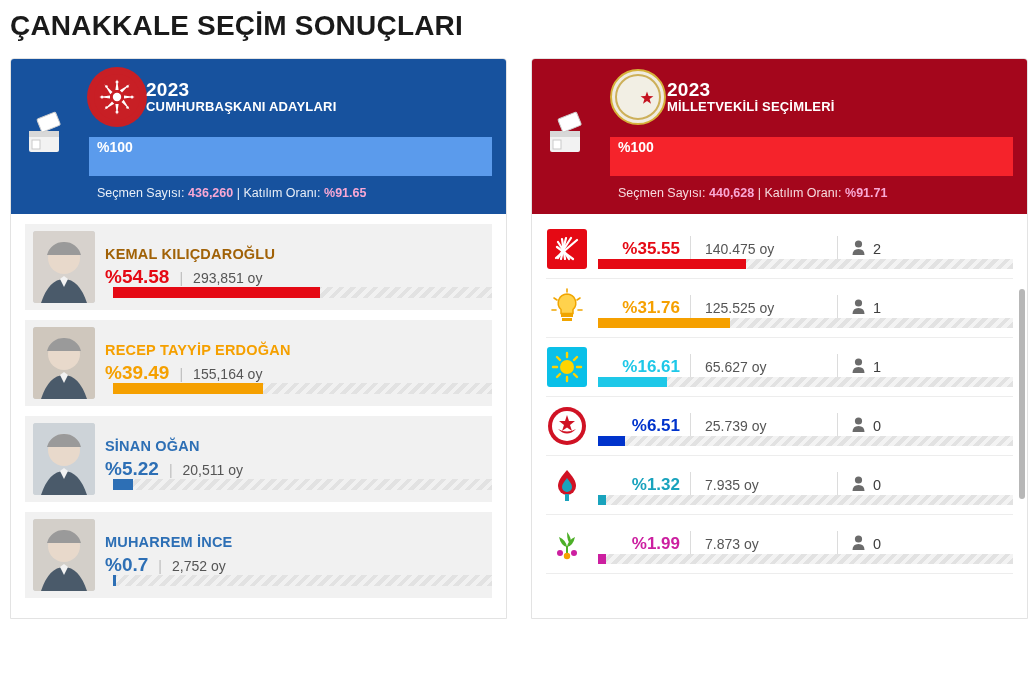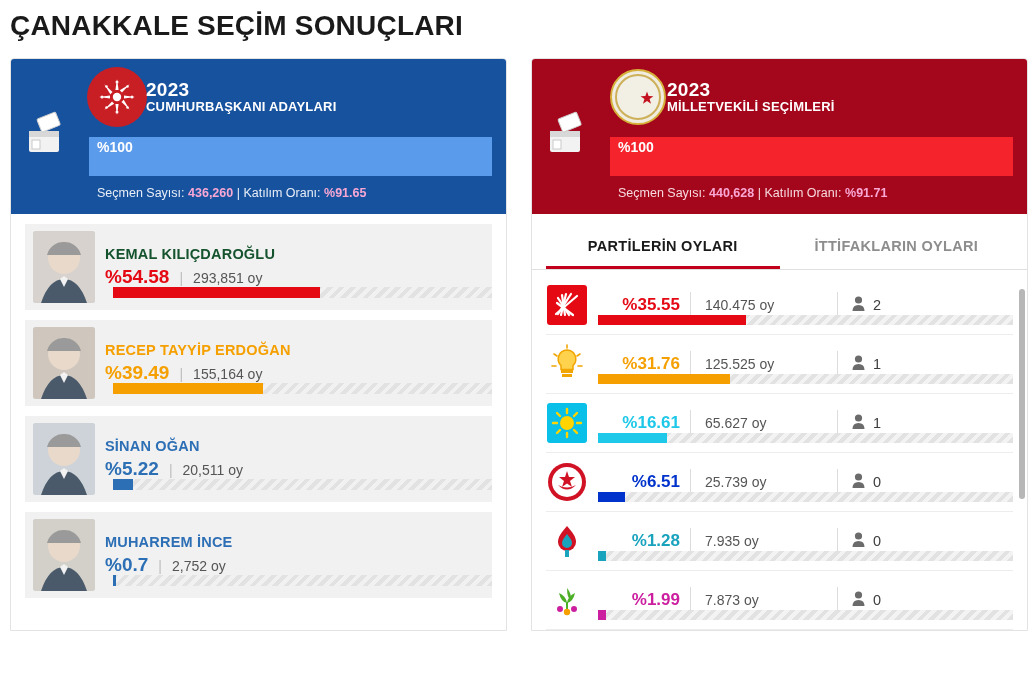--- a/index.html
+++ b/index.html
@@ -293,21 +293,21 @@
     <div class="cand-list" id="cand-list">
         <div class="cand">
           <div class="cand-photo"><svg width="62" height="72" viewBox="0 0 62 72">
               <rect width="62" height="72" fill="#d7d2cd"></rect>
               <circle cx="31" cy="27" r="16" fill="#e8d9cb"></circle>
               <path d="M31 11 a17 17 0 0 1 17 13 l-34 0 a17 17 0 0 1 17 -13z" fill="#9a9a9a"></path>
               <path d="M8 72 q8 -24 23 -24 q15 0 23 24z" fill="#4a5a6a"></path>
               <path d="M27 48 l4 8 l4 -8 l-4 -3z" fill="#f2f2f2"></path>
             </svg></div>
           <div class="cand-body">
-            <div class="cand-name" style="color:#14532d">KEMAL KILIÇDAROĞLU</div>
+            <div class="cand-name" style="color:#a16207">KEMAL KILIÇDAROĞLU</div>
             <div class="cand-stats">
               <span class="cand-pct" style="color:#e50914">%54.58</span>
               <span class="cand-sep">|</span>
               <span class="cand-votes">293,851 oy</span>
             </div>
           </div>
           <div class="cand-bar-track">
             <div class="cand-bar-fill" style="width:54.58%;background:#e50914"></div>
           </div>
         </div>
@@ -412,24 +412,20 @@
       </div>
 
       <div class="turnout">
         <span>Seçmen Sayısı:</span>
         <b>440,628</b>
         <span>| Katılım Oranı:</span>
         <b>%91.71</b>
       </div>
     </div>
 
-    <div class="tabs">
-      <div class="tab active">PARTİLERİN OYLARI</div>
-      <div class="tab">İTTİFAKLARIN OYLARI</div>
-    </div>
 
     <div class="party-list" id="party-list">
         <div class="party-row">
           <div class="party-logo">
             <svg width="40" height="40" viewBox="0 0 40 40">
               <rect width="40" height="40" rx="3" fill="#e50914"></rect>
               <g stroke="#ffffff" stroke-width="2.2" stroke-linecap="round">
                 <line x1="9" y1="29" x2="30" y2="11"></line>
                 <line x1="11" y1="29" x2="24" y2="9"></line>
                 <line x1="14" y1="30" x2="19" y2="9"></line>
@@ -545,21 +541,21 @@
         </div>
         <div class="party-row">
           <div class="party-logo">
             <svg width="40" height="40" viewBox="0 0 40 40">
               <rect width="40" height="40" fill="#ffffff"></rect>
               <path d="M20 5 c6 7 9 11 9 16 a9 9 0 0 1 -18 0 c0 -5 3 -9 9 -16z" fill="#d01224"></path>
               <path d="M20 13 c3 4 5 6 5 9 a5 5 0 0 1 -10 0 c0 -3 2 -5 5 -9z" fill="#19a3bd"></path>
               <rect x="18" y="29" width="4" height="7" fill="#19a3bd"></rect>
             </svg>
           </div>
-          <div class="party-pct" style="color:#19a3bd">%1.28</div>
+          <div class="party-pct" style="color:#19a3bd">%1.32</div>
           <div class="party-divider"></div>
           <div class="party-votes">7.935 oy</div>
           <div class="party-divider2"></div>
           <div class="party-seats">
             <span><svg class="person-icon" viewBox="0 0 13 15">
                 <circle cx="6.5" cy="4" r="3.6" fill="#6b6b6b"></circle>
                 <path d="M0.5 15 q0 -6 6 -6 q6 0 6 6z" fill="#6b6b6b"></path>
               </svg></span>
             <span>0</span>
           </div>

